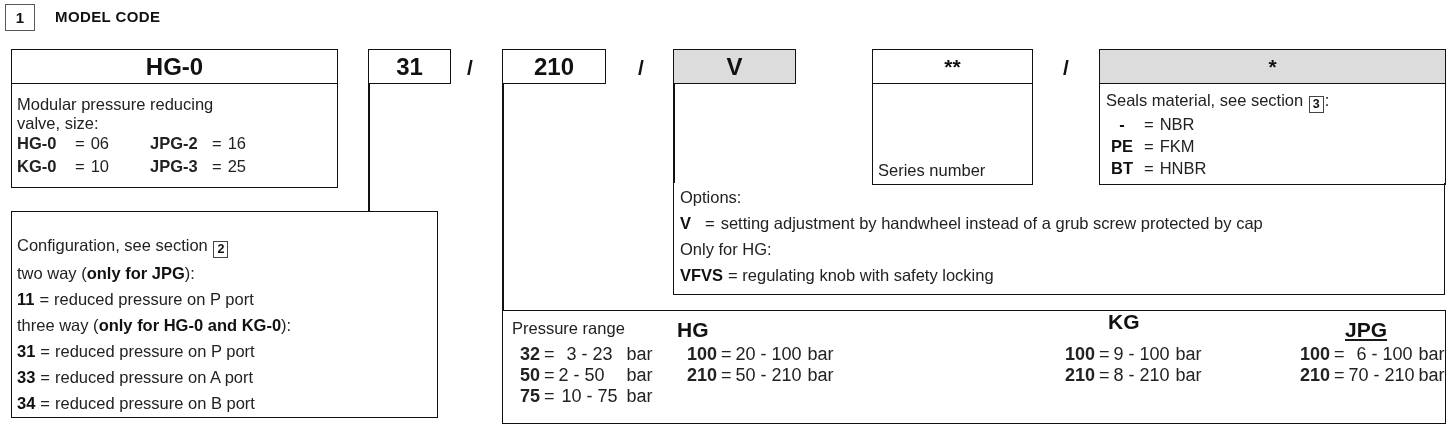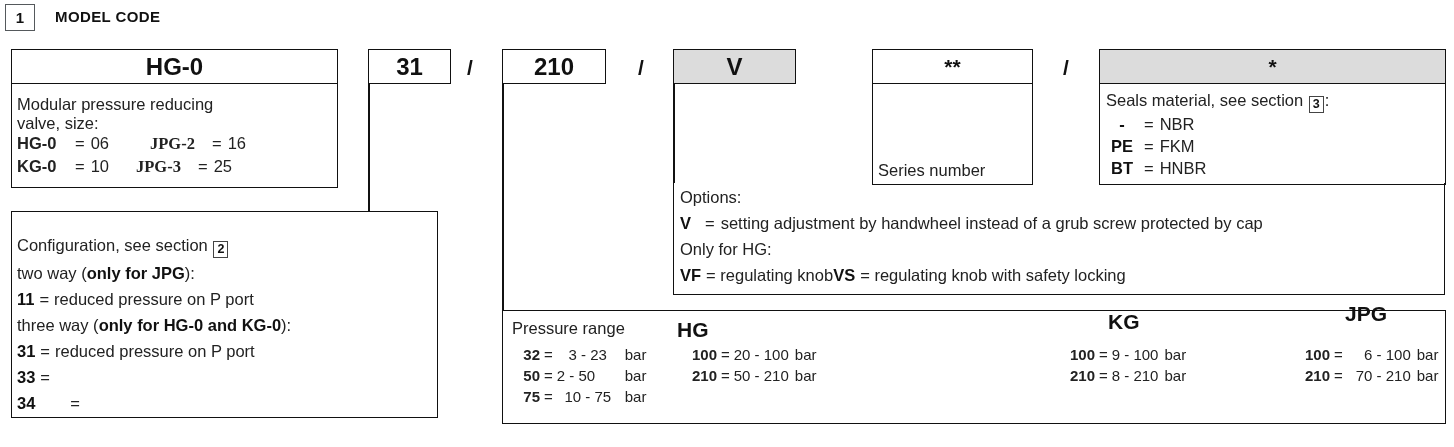--- a/index.html
+++ b/index.html
@@ -44,40 +44,40 @@
     border:1.4px solid #111;
   }
 
   .slash{
     font-size:21px;font-weight:700;color:#111;
   }
 
   
   .t{font-size:16.5px;line-height:21px;color:#222;white-space:nowrap;}
   .t b{font-weight:700;color:#111;}
-  .tsm{font-size:15px;line-height:20px;color:#222;white-space:nowrap;}
+  .tsm{font-size:18px;line-height:20px;color:#222;white-space:nowrap;}
 
   .badge-inline{
     display:inline-flex;align-items:center;justify-content:center;
     width:15px;height:17px;
     border:1.4px solid #444;
     font-size:12.5px;font-weight:700;color:#111;
     vertical-align:-2px;
     margin:0 1px;
     box-sizing:border-box;
     background:#fff;
   }
 
   
   .row{display:flex;align-items:baseline;white-space:nowrap;}
 
   
   .sizetab .row{margin-bottom:1px;}
   .sizetab .k{font-weight:700;width:58px;display:inline-block;}
-  .sizetab .k2{font-weight:700;width:62px;display:inline-block;font-family:Liberation Serif, serif;}
+  .sizetab .k2{font-weight:700;width:62px;display:inline-block;}
 
   
   .ptab .hdr{font-weight:700;font-size:21px;color:#111;}
   .ptab .pr{display:flex;align-items:baseline;white-space:nowrap;line-height:21px;}
   .ptab .pc{font-weight:700;text-align:right;}
   .ptab .pe{padding:0 4px;}
   .ptab .pv{}
 </style>
 </head>
 <body>
@@ -102,21 +102,21 @@
     <span>=</span>
     <span style="margin-left:6px;">06</span>
     <span class="k2" style="margin-left:41px;">JPG-2</span>
     <span>=</span>
     <span style="margin-left:6px;">16</span>
   </div>
   <div class="row t">
     <span class="k">KG-0</span>
     <span>=</span>
     <span style="margin-left:6px;">10</span>
-    <span class="k2" style="margin-left:27px;">JPG-3</span>
+    <span class="k2" style="margin-left:41px;">JPG-3</span>
     <span>=</span>
     <span style="margin-left:6px;">25</span>
   </div>
 </div>
 
 <div class="abs codebox" style="left:368px;top:49px;width:83px;height:35px;font-size:24px;">
   <span>31</span>
 </div>
 
 <div class="abs slash" style="left:467px;top:56px;">/</div>
@@ -148,24 +148,26 @@
 </div>
 
 <div class="abs t row" style="left:17px;top:341px;">
   <b>31</b>
   <span style="margin:0 5px;">=</span>
   <span>reduced pressure on P port</span>
 </div>
 <div class="abs t row" style="left:17px;top:367px;">
   <b>33</b>
   <span style="margin:0 5px;">=</span>
-</div>
-<div class="abs t row" style="left:17px;top:393px;gap:30px;">
+  <span>reduced pressure on A port</span>
+</div>
+<div class="abs t row" style="left:17px;top:393px;">
   <b>34</b>
   <span style="margin:0 5px;">=</span>
+  <span>reduced pressure on B port</span>
 </div>
 
 <div class="abs codebox" style="left:502px;top:49px;width:104px;height:35px;font-size:24px;">
   <span>210</span>
 </div>
 
 <div class="abs slash" style="left:638px;top:56px;">/</div>
 
 <div class="abs" style="left:502px;top:84px;width:1.6px;height:226px;background:#111;"></div>
 
@@ -182,21 +184,20 @@
 <div class="abs t row" style="left:680px;top:213px;">
   <b>V</b>
   <span style="margin:0 6px 0 14px;">=</span>
   <span>setting adjustment by handwheel instead of a grub screw protected by cap</span>
 </div>
 
 <div class="abs t" style="left:680px;top:239px;">Only for HG:</div>
 
 <div class="abs t row" style="left:680px;top:265px;">
   <b>VF</b>
-  <span style="margin-left:5px;">= regulating knob</span>
   <b>VS</b>
   <span style="margin-left:5px;">= regulating knob with safety locking</span>
 </div>
 
 <div class="abs codebox" style="left:872px;top:49px;width:161px;height:35px;font-size:21px;">
   <span>**</span>
 </div>
 
 <div class="abs slash" style="left:1063px;top:56px;">/</div>
 
@@ -235,21 +236,21 @@
 <div class="abs" style="left:503px;top:310px;width:943px;height:1.4px;background:#111;"></div>
 
 <div class="abs t" style="left:512px;top:318px;">Pressure range</div>
 
 <div class="abs ptab" style="left:677px;top:318px;">
   <div class="hdr">HG</div>
 </div>
 <div class="abs ptab" style="left:1108px;top:310px;">
   <div class="hdr">KG</div>
 </div>
-<div class="abs ptab" style="left:1345px;top:302px;">
+<div class="abs ptab" style="left:1345px;top:318px;text-decoration:underline;">
   <div class="hdr">JPG</div>
 </div>
 
 <div class="abs ptab tsm" style="left:512px;top:344px;">
   <div class="pr">
     <span class="pc" style="width:28px;">32</span>
     <span class="pe">=</span>
     <span class="pv" style="width:62px;text-align:center;">3 - 23</span>
     <span style="margin-left:6px;">bar</span>
   </div>

